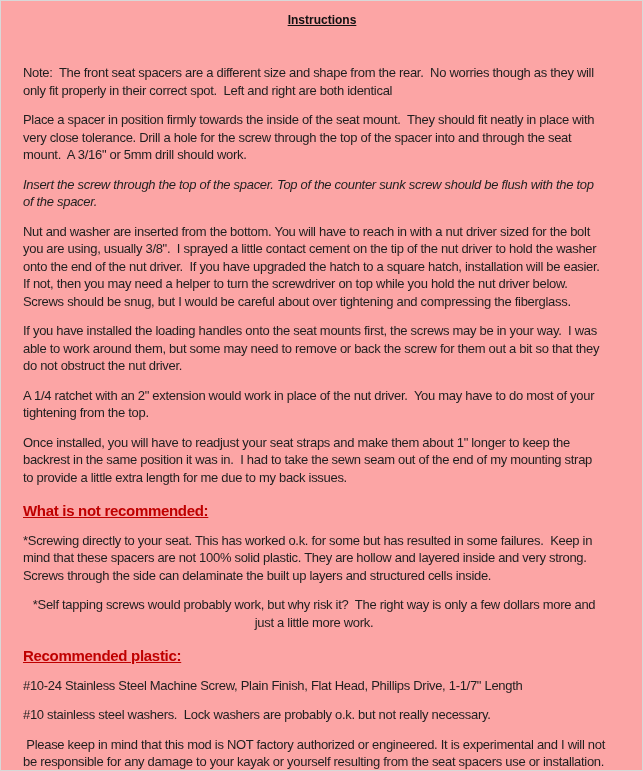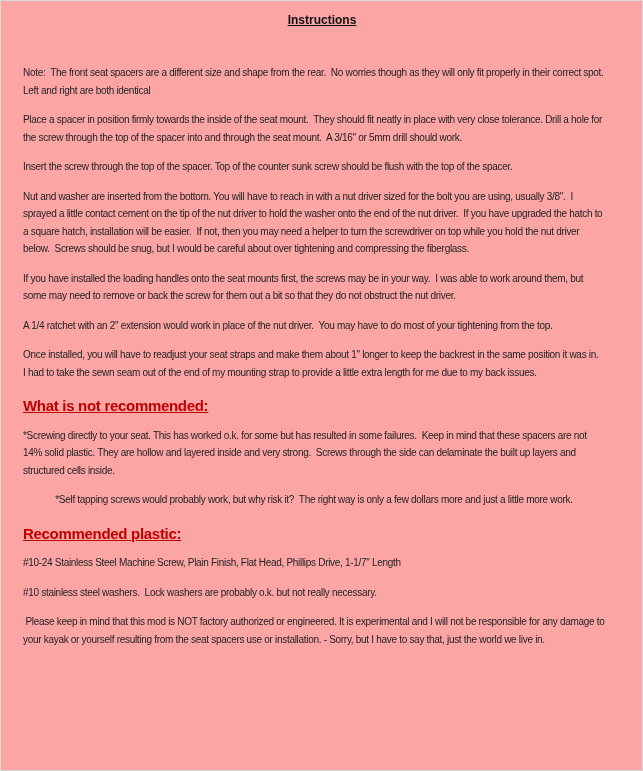--- a/index.html
+++ b/index.html
@@ -22,21 +22,21 @@
   .doc-title {
     margin: 0 0 37px 0;
     text-align: center;
     font-size: 12px;
     font-weight: bold;
     text-decoration: underline;
     color: #111111;
   }
   .para {
     margin: 0 16px 12px 0;
-    font-size: 10px;
+    font-size: 13px;
     letter-spacing: -0.3px;
     line-height: 17.5px;
     white-space: pre-wrap;
     text-align: left;
   }
   .sec-heading {
     margin: 16px 0 12px 0;
     font-size: 15px;
     letter-spacing: -0.3px;
     line-height: 17.5px;
@@ -47,28 +47,28 @@
   }
 </style>
 </head>
 <body>
 
 <div class="page">
   <h1 class="doc-title">Instructions</h1>
 
   <p class="para" style="color: rgb(31, 31, 31);">Note:  The front seat spacers are a different size and shape from the rear.  No worries though as they will only fit properly in their correct spot.  Left and right are both identical</p>
   <p class="para" style="color: rgb(31, 31, 31);">Place a spacer in position firmly towards the inside of the seat mount.  They should fit neatly in place with very close tolerance. Drill a hole for the screw through the top of the spacer into and through the seat mount.  A 3/16" or 5mm drill should work.</p>
-  <p class="para" style="color: rgb(31, 31, 31);">Insert the screw through the top of the spacer. Top of the counter sunk screw should be flush with the top of the spacer.</p>
+  <p class="para" style="color: rgb(31, 31, 31); font-style: italic;">Insert the screw through the top of the spacer. Top of the counter sunk screw should be flush with the top of the spacer.</p>
   <p class="para" style="color: rgb(31, 31, 31);">Nut and washer are inserted from the bottom. You will have to reach in with a nut driver sized for the bolt you are using, usually 3/8".  I sprayed a little contact cement on the tip of the nut driver to hold the washer onto the end of the nut driver.  If you have upgraded the hatch to a square hatch, installation will be easier.  If not, then you may need a helper to turn the screwdriver on top while you hold the nut driver below.  Screws should be snug, but I would be careful about over tightening and compressing the fiberglass.</p>
   <p class="para" style="color: rgb(31, 31, 31);">If you have installed the loading handles onto the seat mounts first, the screws may be in your way.  I was able to work around them, but some may need to remove or back the screw for them out a bit so that they do not obstruct the nut driver.</p>
   <p class="para" style="color: rgb(31, 31, 31);">A 1/4 ratchet with an 2" extension would work in place of the nut driver.  You may have to do most of your tightening from the top.</p>
   <p class="para" style="color: rgb(31, 31, 31);">Once installed, you will have to readjust your seat straps and make them about 1" longer to keep the backrest in the same position it was in.  I had to take the sewn seam out of the end of my mounting strap to provide a little extra length for me due to my back issues.</p>
 
   <h2 class="sec-heading" style="color: rgb(191, 0, 0);">What is not recommended:</h2>
-  <p class="para" style="color: rgb(31, 31, 31);">*Screwing directly to your seat. This has worked o.k. for some but has resulted in some failures.  Keep in mind that these spacers are not 14% solid plastic. They are hollow and layered inside and very strong.  Screws through the side can delaminate the built up layers and structured cells inside.</p>
+  <p class="para" style="color: rgb(31, 31, 31);">*Screwing directly to your seat. This has worked o.k. for some but has resulted in some failures.  Keep in mind that these spacers are not 100% solid plastic. They are hollow and layered inside and very strong.  Screws through the side can delaminate the built up layers and structured cells inside.</p>
   <p class="para" style="color: rgb(31, 31, 31); text-align: center;">*Self tapping screws would probably work, but why risk it?  The right way is only a few dollars more and just a little more work.</p>
 
   <h2 class="sec-heading" style="color: rgb(191, 0, 0);">Recommended plastic:</h2>
   <p class="para" style="color: rgb(31, 31, 31);">#10-24 Stainless Steel Machine Screw, Plain Finish, Flat Head, Phillips Drive, 1-1/7" Length</p>
   <p class="para" style="color: rgb(31, 31, 31);">#10 stainless steel washers.  Lock washers are probably o.k. but not really necessary.</p>
 
   <p class="para" style="color: rgb(31, 31, 31);"> Please keep in mind that this mod is NOT factory authorized or engineered. It is experimental and I will not be responsible for any damage to your kayak or yourself resulting from the seat spacers use or installation. - Sorry, but I have to say that, just the world we live in.</p>
 </div>
 
 </body></html>

